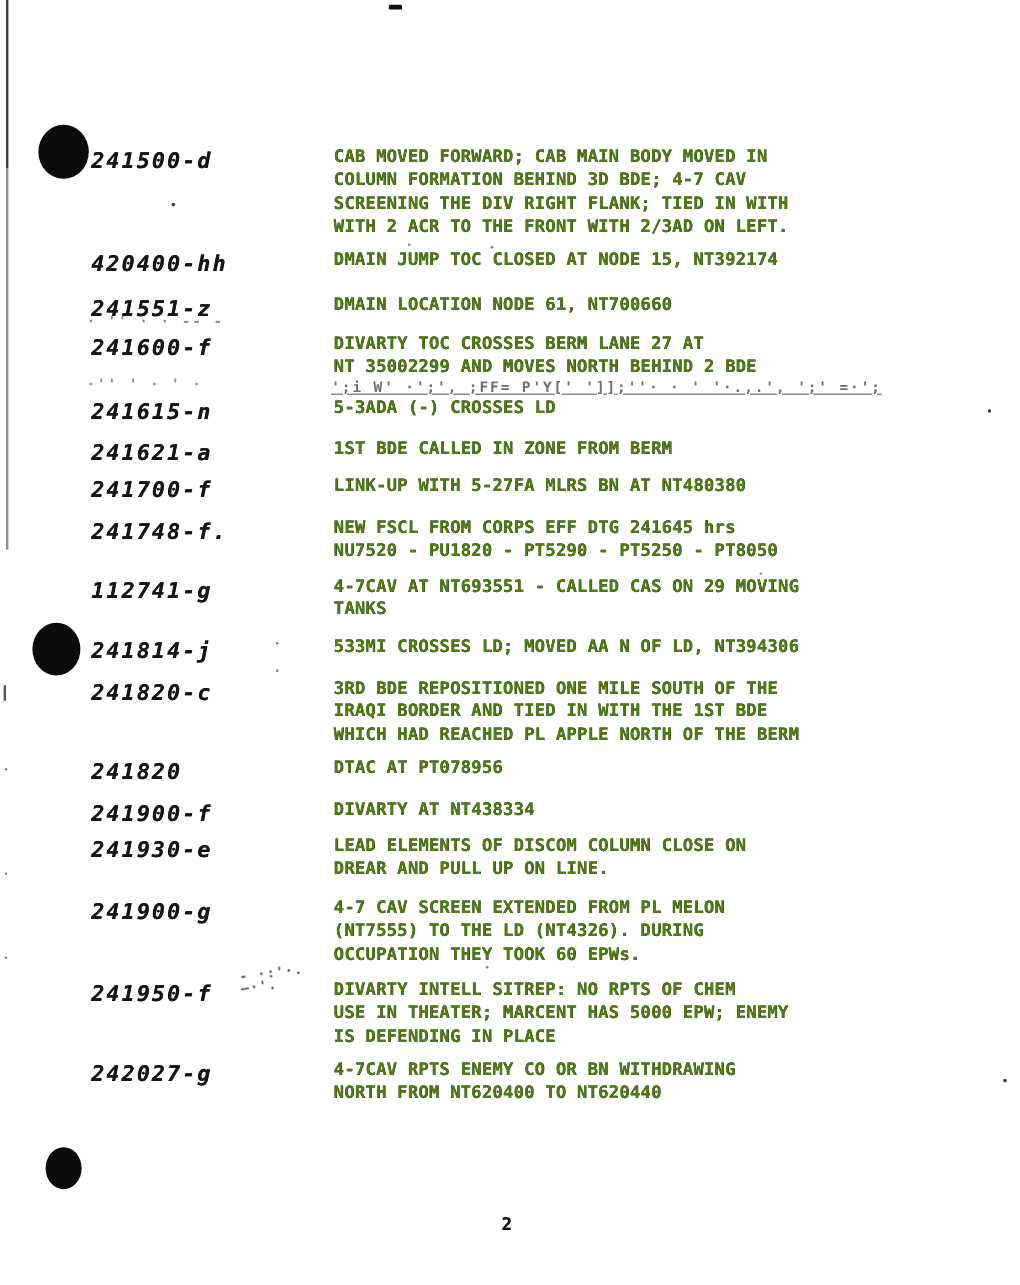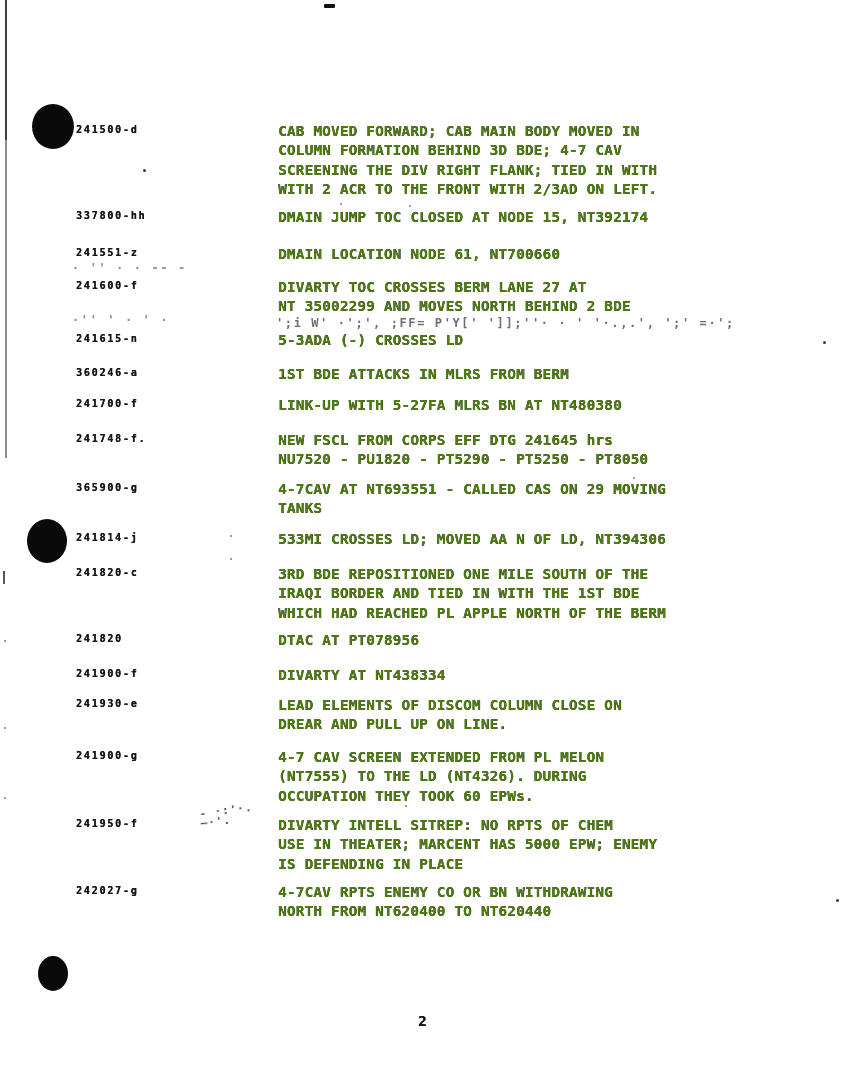--- a/index.html
+++ b/index.html
@@ -8,23 +8,24 @@
     background:#ffffff;
     position:relative;
     overflow:hidden;
     font-family:"DejaVu Sans Mono","Liberation Mono",monospace;
   }
   .page{position:absolute;inset:0;}
   
   .entry{position:absolute;left:0;width:850px;}
   .dtg{
     position:absolute;left:76px;top:0;
-    font-size:10px;font-weight:bold;letter-spacing:1.8px;
+    font-size:18px;font-weight:bold;letter-spacing:1.8px;
     color:#151515;text-shadow:0.2px 0 0 #151515;
     white-space:nowrap;
+    font-style:italic;
   }
   .txt{
     position:absolute;left:278px;top:-2px;width:430px;
     font-size:14.4px;font-weight:bold;letter-spacing:0.15px;
     line-height:19.3px;
     color:#4d7c0f;text-shadow:0.2px 0 0 #151515;
     white-space:pre-line;
   }
   
   .hole{position:absolute;background:#0a0a0a;border-radius:50%;}
@@ -66,21 +67,21 @@
   <div class="scanline scanline-a"></div>
   <div class="scanline scanline-b"></div>
   <div class="scanline scanline-c"></div>
   <div class="topdash"></div>
   <div class="hole hole-top"></div>
   <div class="hole hole-mid"></div>
   <div class="hole hole-bot"></div>
 
   <div class="ghost" style="left:72px;top:261px;">· ''  ·   ·  -- -</div>
   <div class="ghost" style="left:72px;top:313px;">·''    '   ·  ' ·</div>
-  <div class="ghost ghost-dark" style="left:276px;top:316px;">';i W' ·';',  ;FF= P'Y[' ']];''· ·   ' '·.,.',   ';'    =·';</div>
+  <div class="ghost ghost-dark" style="left:276px;top:316px;text-decoration:underline;">';i W' ·';',  ;FF= P'Y[' ']];''· ·   ' '·.,.',   ';'    =·';</div>
   <div class="scribble">- ·:'·.
 —·'.</div>
 
   <div class="speck" style="left:143px;top:169px;"></div>
   <div class="speck light" style="left:340px;top:203px;"></div>
   <div class="speck light" style="left:409px;top:205px;"></div>
   <div class="speck light" style="left:230px;top:535px;"></div>
   <div class="speck light" style="left:230px;top:558px;"></div>
   <div class="speck" style="left:823px;top:341px;"></div>
   <div class="speck" style="left:836px;top:899px;"></div>
@@ -91,51 +92,51 @@
   <div class="speck light" style="left:4px;top:797px;"></div>
 
   <div class="entry" style="top:124px">
     <span class="dtg">241500-d</span>
     <div class="txt">CAB MOVED FORWARD; CAB MAIN BODY MOVED IN
 COLUMN FORMATION BEHIND 3D BDE; 4-7 CAV
 SCREENING THE DIV RIGHT FLANK; TIED IN WITH
 WITH 2 ACR TO THE FRONT WITH 2/3AD ON LEFT.</div>
   </div>
   <div class="entry" style="top:210px">
-    <span class="dtg">337800-hh</span>
+    <span class="dtg">420400-hh</span>
     <div class="txt">DMAIN JUMP TOC CLOSED AT NODE 15, NT392174</div>
   </div>
   <div class="entry" style="top:247px">
     <span class="dtg">241551-z</span>
     <div class="txt">DMAIN LOCATION NODE 61, NT700660</div>
   </div>
   <div class="entry" style="top:280px">
     <span class="dtg">241600-f</span>
     <div class="txt">DIVARTY TOC CROSSES BERM LANE 27 AT
 NT 35002299 AND MOVES NORTH BEHIND 2 BDE</div>
   </div>
   <div class="entry" style="top:333px">
     <span class="dtg">241615-n</span>
     <div class="txt">5-3ADA (-) CROSSES LD</div>
   </div>
   <div class="entry" style="top:367px">
-    <span class="dtg">360246-a</span>
-    <div class="txt">1ST BDE ATTACKS IN MLRS FROM BERM</div>
+    <span class="dtg">241621-a</span>
+    <div class="txt">1ST BDE CALLED IN ZONE FROM BERM</div>
   </div>
   <div class="entry" style="top:398px">
     <span class="dtg">241700-f</span>
     <div class="txt">LINK-UP WITH 5-27FA MLRS BN AT NT480380</div>
   </div>
   <div class="entry" style="top:433px">
     <span class="dtg">241748-f.</span>
     <div class="txt">NEW FSCL FROM CORPS EFF DTG 241645 hrs
 NU7520 - PU1820 - PT5290 - PT5250 - PT8050</div>
   </div>
   <div class="entry" style="top:482px">
-    <span class="dtg">365900-g</span>
+    <span class="dtg">112741-g</span>
     <div class="txt">4-7CAV AT NT693551 - CALLED CAS ON 29 MOVING
 TANKS</div>
   </div>
   <div class="entry" style="top:532px">
     <span class="dtg">241814-j</span>
     <div class="txt">533MI CROSSES LD; MOVED AA N OF LD, NT394306</div>
   </div>
   <div class="entry" style="top:567px">
     <span class="dtg">241820-c</span>
     <div class="txt">3RD BDE REPOSITIONED ONE MILE SOUTH OF THE

